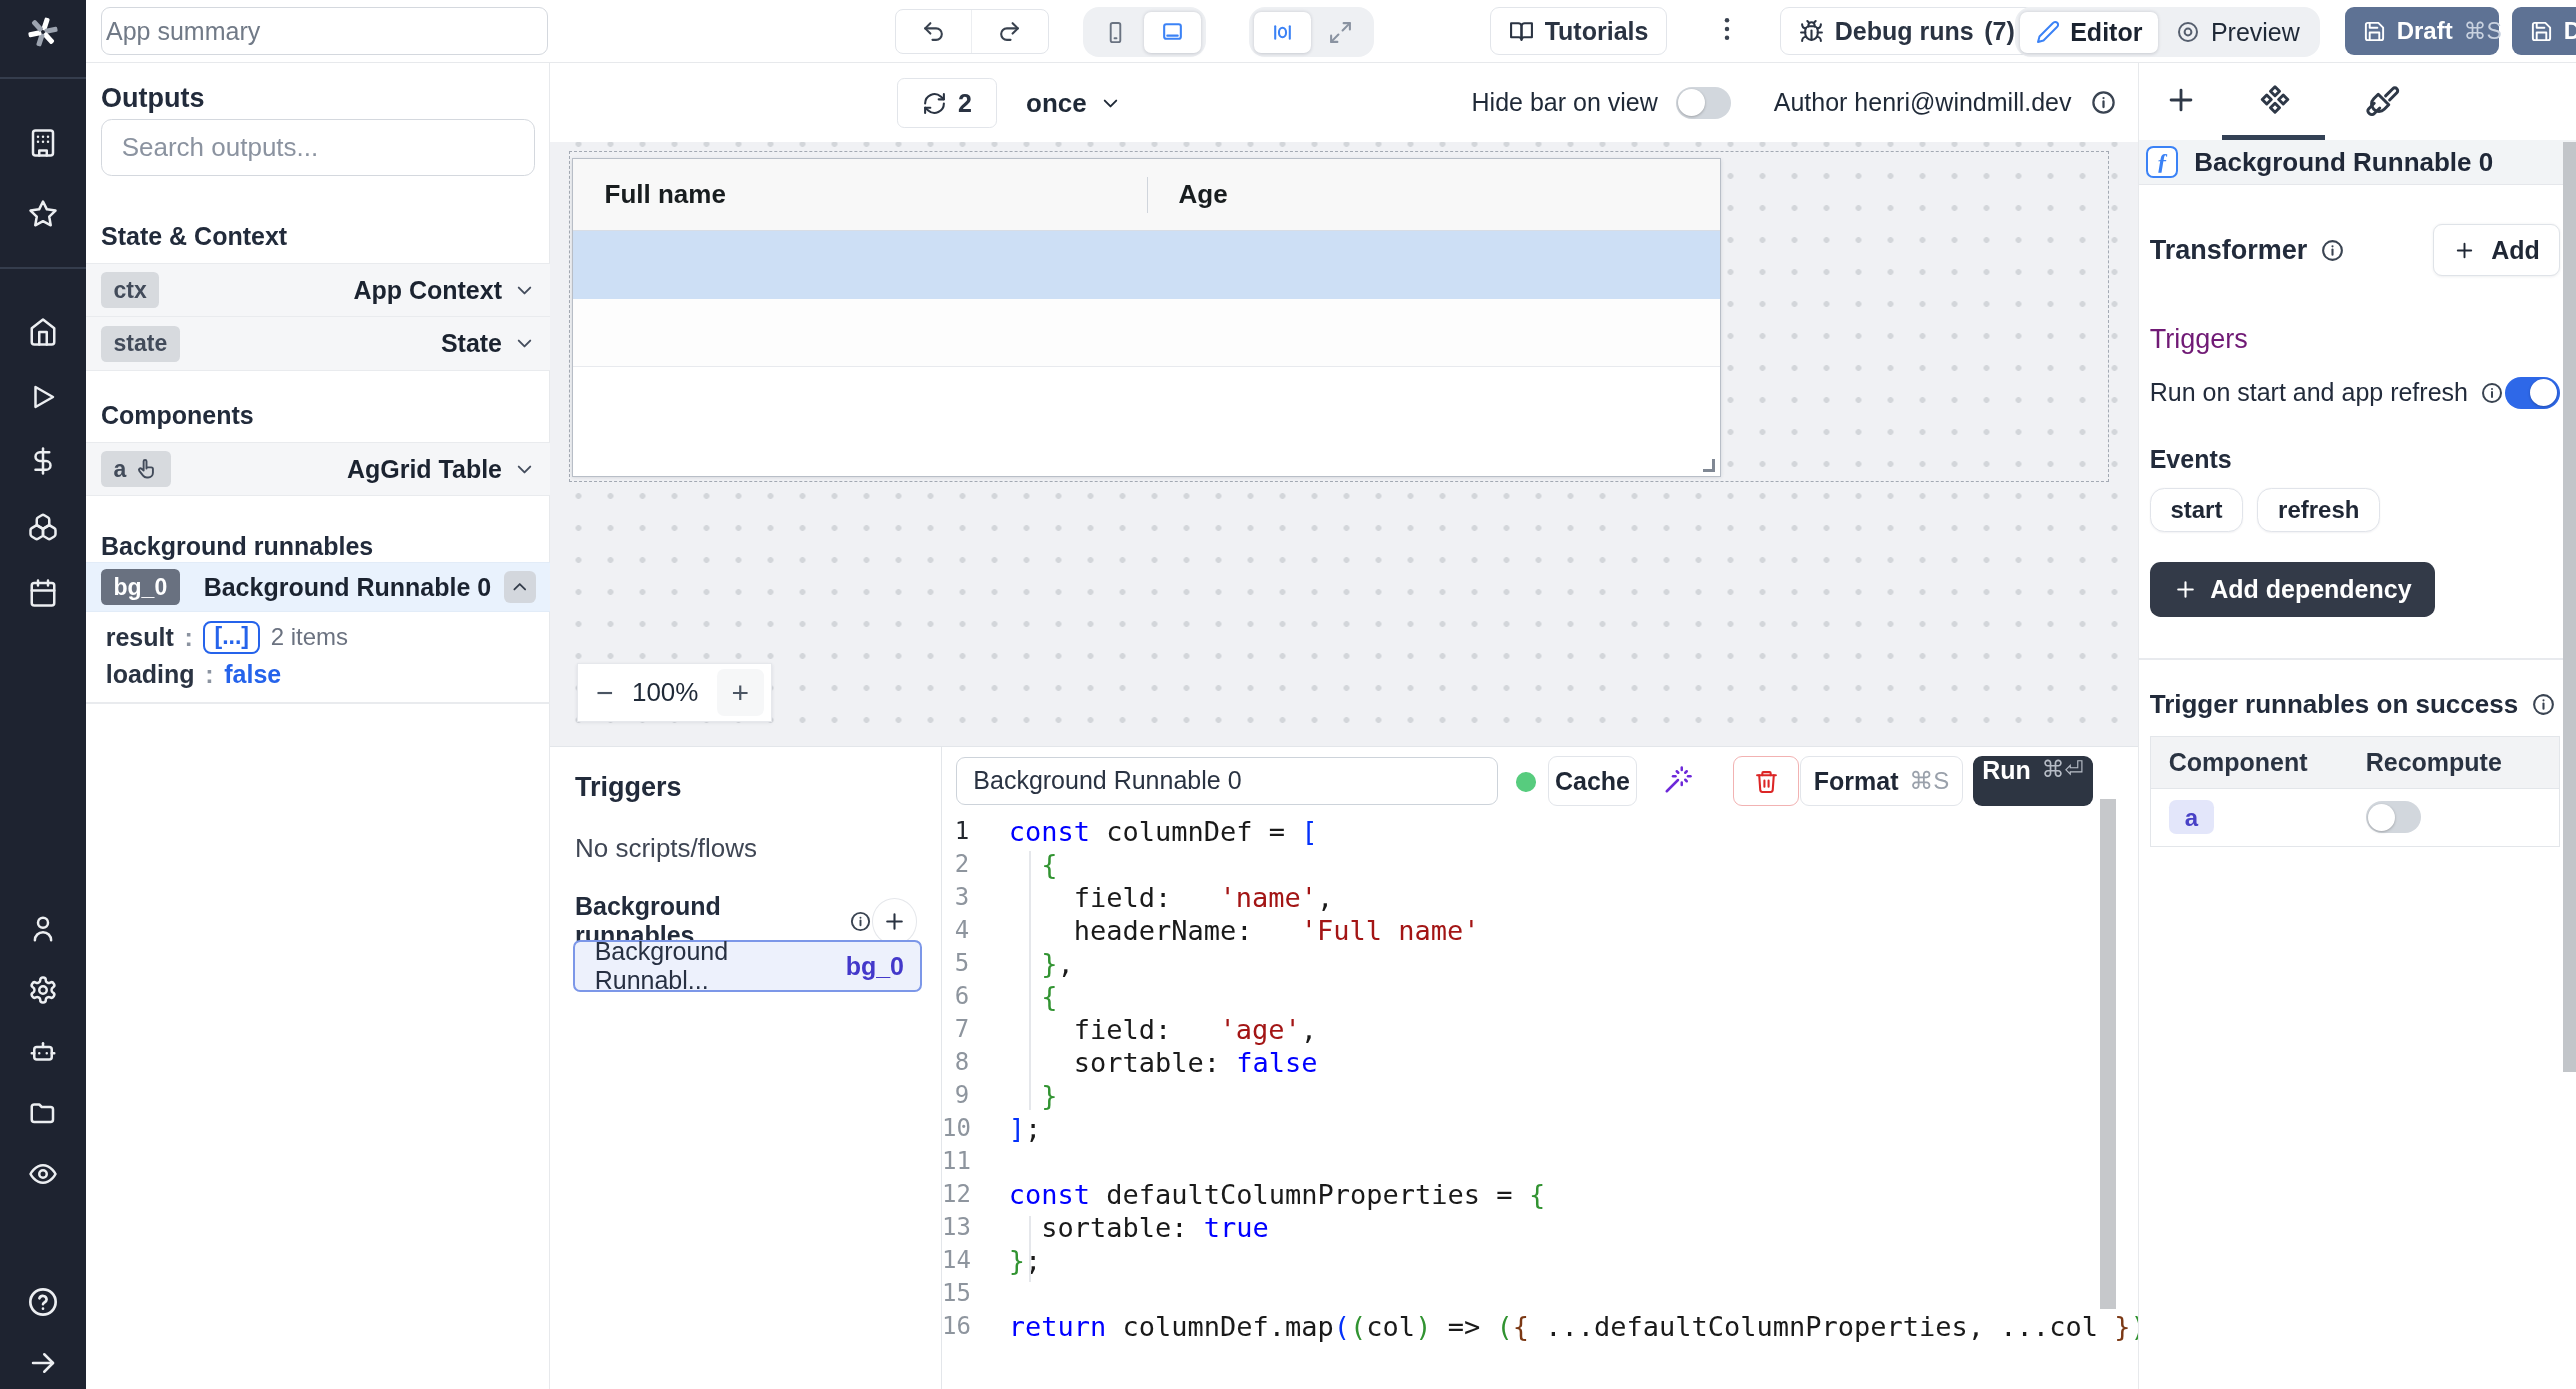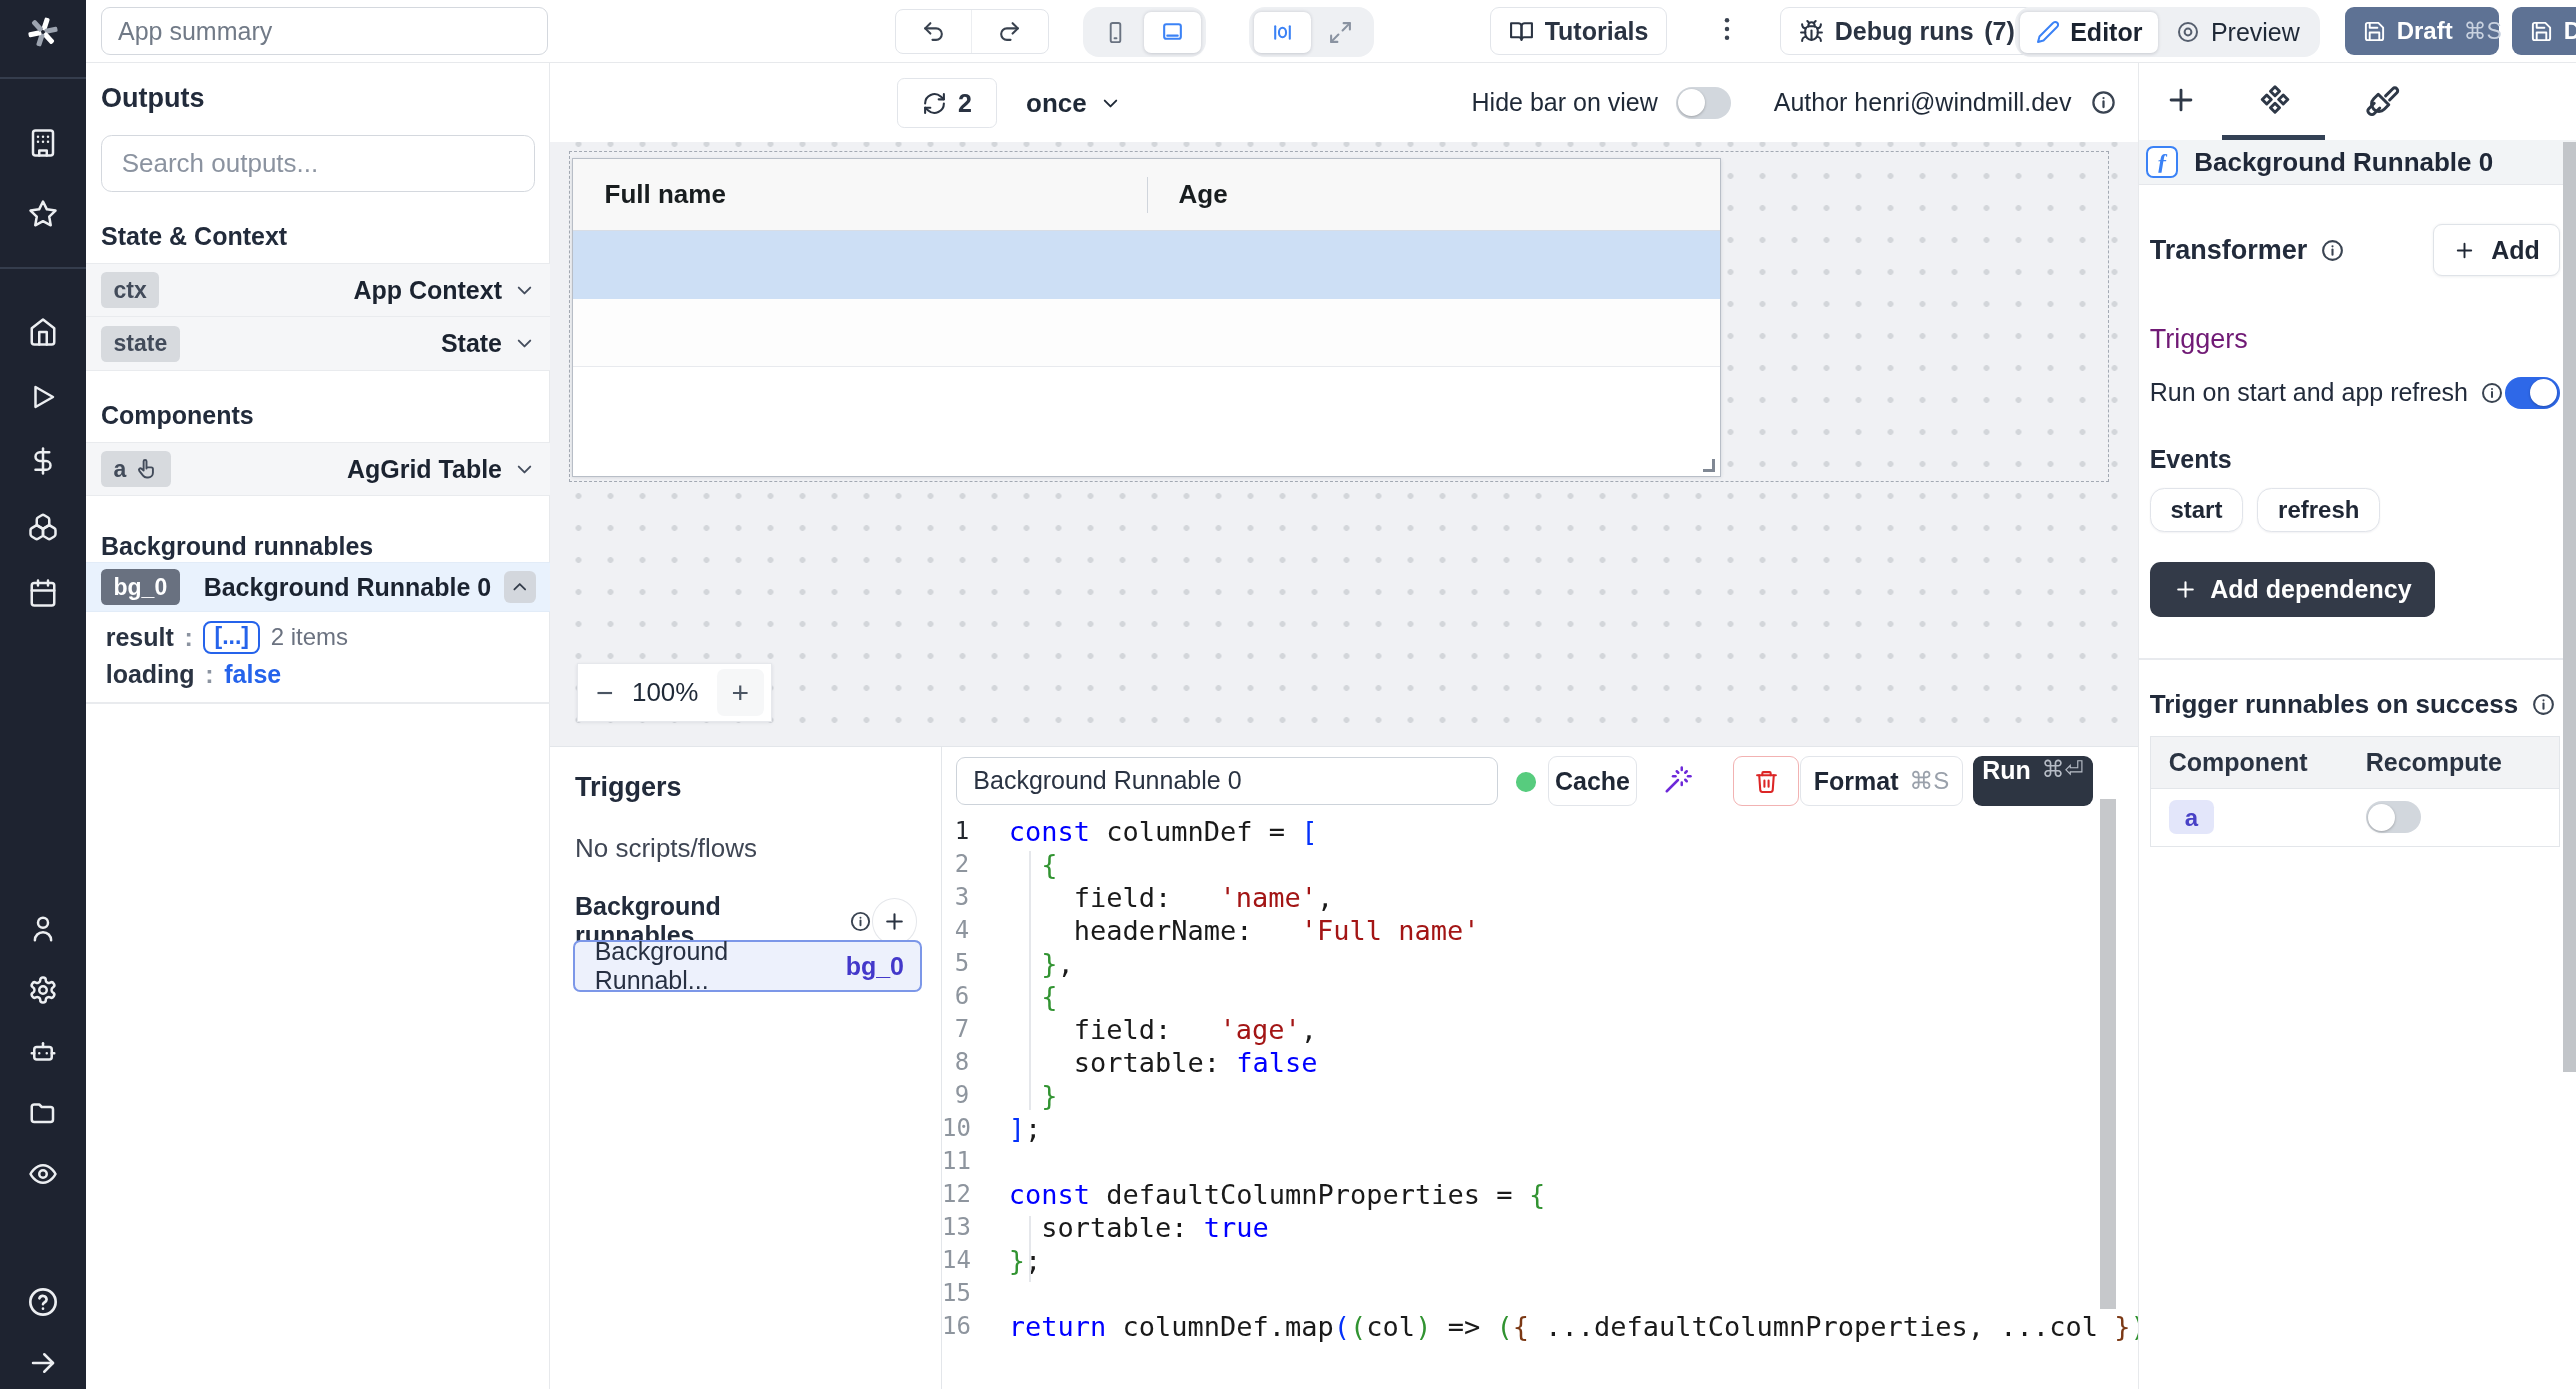--- a/index.html
+++ b/index.html
@@ -10,39 +10,39 @@
   .icon svg { display:block; }
   svg.st { fill:none; stroke:currentColor; stroke-width:2; stroke-linecap:round; stroke-linejoin:round; }
 
   
   #rail { position:absolute; left:0; top:0; width:86px; height:1390px; background:#1e2330; z-index:5; }
   .rail-div { position:absolute; left:0; width:86px; height:1.8px; background:#353d4d; }
   .snav { position:absolute; left:21.5px; width:43px; height:43px; display:flex; align-items:center; justify-content:center; color:#eceef1; }
 
   
   #topbar { position:absolute; left:86px; top:0; width:2490px; height:63px; background:#fff; border-bottom:1.8px solid #e7e9ec; z-index:4; }
-  .tb-input { position:absolute; left:15px; top:7.2px; width:447px; height:48px; border:1.8px solid #d4d8de; border-radius:9px; font-family:inherit; font-size:25px; color:#3a4352; padding:0 16px; outline:none; }
+  .tb-input { position:absolute; left:15px; top:7.2px; width:447px; height:48px; border:1.8px solid #d4d8de; border-radius:9px; font-family:inherit; font-size:25px; color:#3a4352; padding:0 4px; outline:none; }
   .tb-input::placeholder { color:#717a87; }
   .btn-group { position:absolute; top:9px; height:45px; display:flex; align-items:center; border:1.8px solid #e2e5ea; border-radius:8px; background:#fff; overflow:hidden; }
   .btn-group .cell { width:75px; height:100%; display:flex; align-items:center; justify-content:center; color:#39424f; }
   .btn-group .cell + .cell { border-left:1.8px solid #eceef1; }
   .seg { position:absolute; top:7.2px; height:50px; background:#eef0f3; border-radius:16px; display:flex; align-items:center; padding:4.5px; gap:1.8px; }
   .seg .opt { height:41px; display:flex; align-items:center; justify-content:center; gap:10.7px; border-radius:7.2px; color:#6a7381; padding:0 16px; }
   .seg .opt.sel { background:#fff; box-shadow:0 0.9px 3.6px rgba(20,30,50,.18); color:#3b82f6; }
   .tb-btn { position:absolute; top:7.2px; height:48px; border:1.8px solid #e2e5ea; border-radius:9px; background:#fff; display:flex; align-items:center; gap:10.7px; padding:0 18px; font-size:25px; font-weight:600; color:#2a3342; }
   .tb-btn .cnt { font-weight:600; color:#2a3342; }
   .dark-btn { position:absolute; top:7.2px; height:48px; border-radius:9px; background:#5e7294; color:#fff; display:flex; align-items:center; gap:10.7px; padding:0 18px; font-size:24px; font-weight:700; }
   .dark-btn .kbd { font-weight:400; color:#c9d2e0; font-size:23px; }
   .kebab { position:absolute; top:14.3px; color:#39424f; }
 
   
   #outputs { position:absolute; left:86px; top:63px; width:464px; height:1327px; background:#fff; border-right:1.8px solid #e7e9ec; }
   .panel-h { font-size:27px; font-weight:700; color:#222b3b; }
   #outputs .panel-h { margin:19.7px 0 0 15px; }
-  .search-in { position:absolute; left:15px; top:72px; width:434px; height:57px; border:1.8px solid #d4d8de; border-radius:10.7px; font-family:inherit; font-size:26px; color:#3a4352; padding:0 19.7px; outline:none; }
+  .search-in { position:absolute; left:15px; top:56px; width:434px; height:57px; border:1.8px solid #d4d8de; border-radius:10.7px; font-family:inherit; font-size:26px; color:#3a4352; padding:0 19.7px; outline:none; }
   .search-in::placeholder { color:#8b93a0; }
   .sec-h { position:absolute; left:15px; font-size:25px; font-weight:700; color:#222b3b; }
   .out-row { position:absolute; left:0; width:464px; height:54px; background:#f5f6f8; border-top:1.8px solid #e9ebee; border-bottom:1.8px solid #e9ebee; display:flex; align-items:center; padding:0 14.3px 0 15px; }
   .chip { background:#d7dade; border-radius:5.4px; padding:4.5px 12.5px; font-size:23px; font-weight:700; color:#424b5a; display:flex; align-items:center; gap:9px; }
   .out-row .spacer { flex:1; }
   .out-type { font-size:25px; font-weight:700; color:#1b2330;text-align:right; }
   .chev { color:#454e5e; margin-left:10.7px; }
   .out-row.bgrow { background:#e9f2fd; border-color:#e2ecf8; }
   .chip.dark { background:#697180; color:#fff; }
   .sq-btn { width:32px; height:32px; background:#d3d7dd; border-radius:6.3px; display:flex; align-items:center; justify-content:center; color:#333c4a; margin-left:12.5px; }

